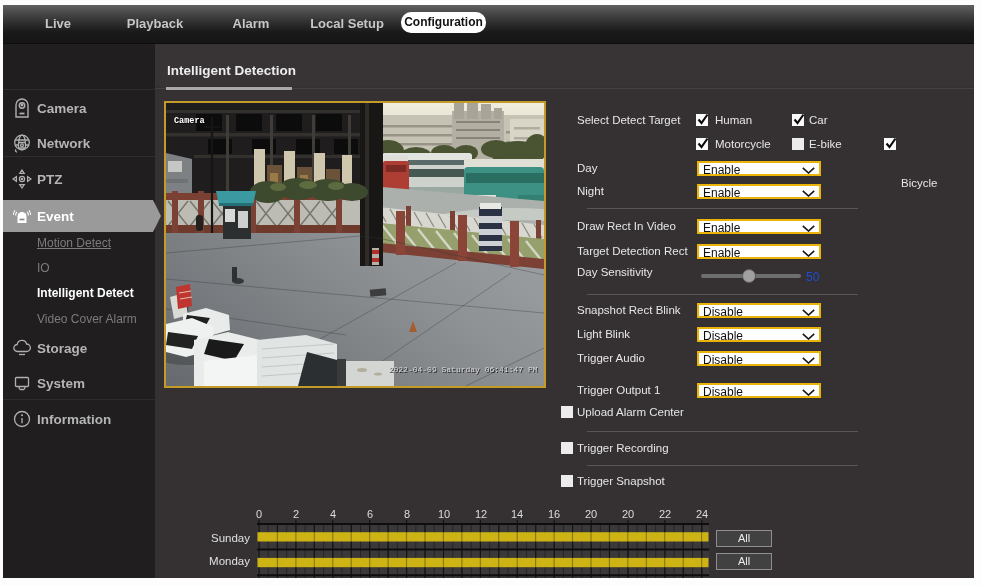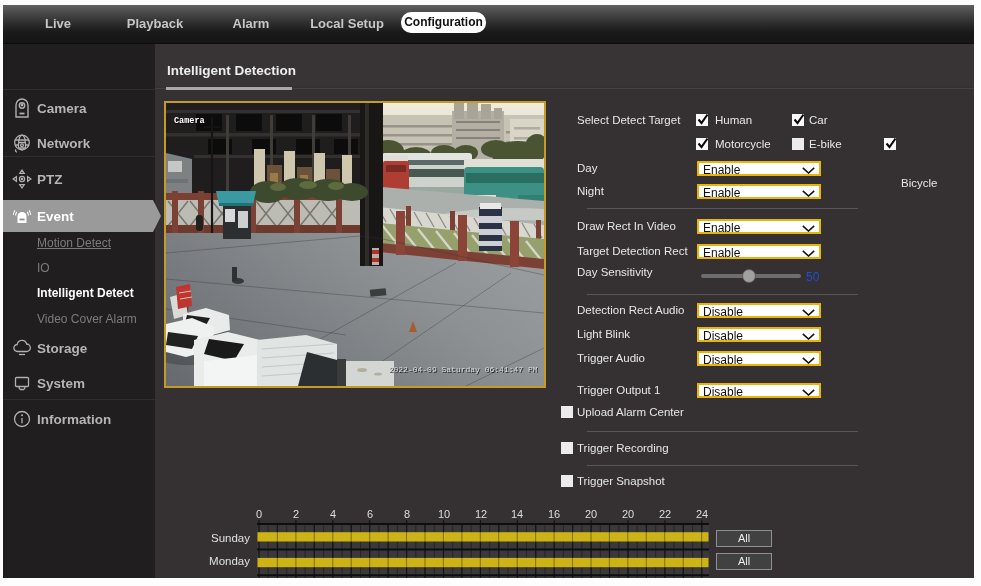--- a/index.html
+++ b/index.html
@@ -464,21 +464,21 @@
       <span>Enable</span>
       <svg width="13" height="7" viewBox="0 0 13 7">
         <path d="M0.8 0.8 L6.5 6 L12.2 0.8" stroke="#151515" stroke-width="1.6" fill="none"></path>
       </svg>
     </div>
   <span class="flabel" style="top:272px;">Day Sensitivity</span>
   <div class="abs" style="left:701px;top:274px;width:100px;height:4px;background:#6e6e6e;border-radius:2px;"></div>
   <div class="abs" style="left:742px;top:269px;width:14px;height:14px;border-radius:50%;background:#a0a0a0;border:1px solid #5a5a5a;box-sizing:border-box;"></div>
   <span class="abs" style="left:806px;top:270px;font-size:12px;color:#1d4ed8;">50</span>
   <div class="fsep" style="top:294px;"></div>
-  <span class="flabel" style="top:310px;">Detection Rect Audio</span>
+  <span class="flabel" style="top:310px;">Snapshot Rect Blink</span>
   <div class="sel" style="top:303px;">
       <span>Disable</span>
       <svg width="13" height="7" viewBox="0 0 13 7">
         <path d="M0.8 0.8 L6.5 6 L12.2 0.8" stroke="#151515" stroke-width="1.6" fill="none"></path>
       </svg>
     </div>
   <span class="flabel" style="top:334px;">Light Blink</span>
   <div class="sel" style="top:327px;">
       <span>Disable</span>
       <svg width="13" height="7" viewBox="0 0 13 7">

